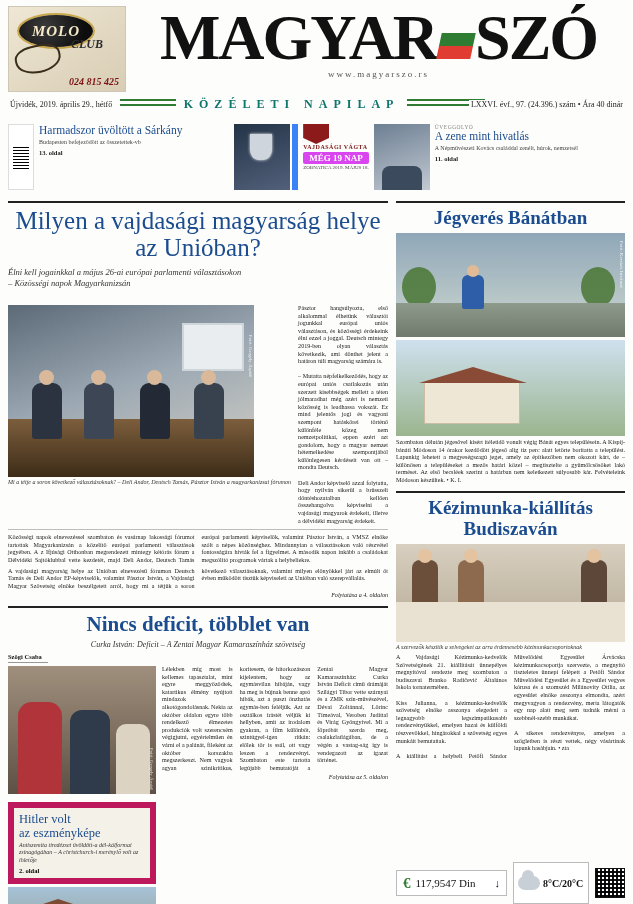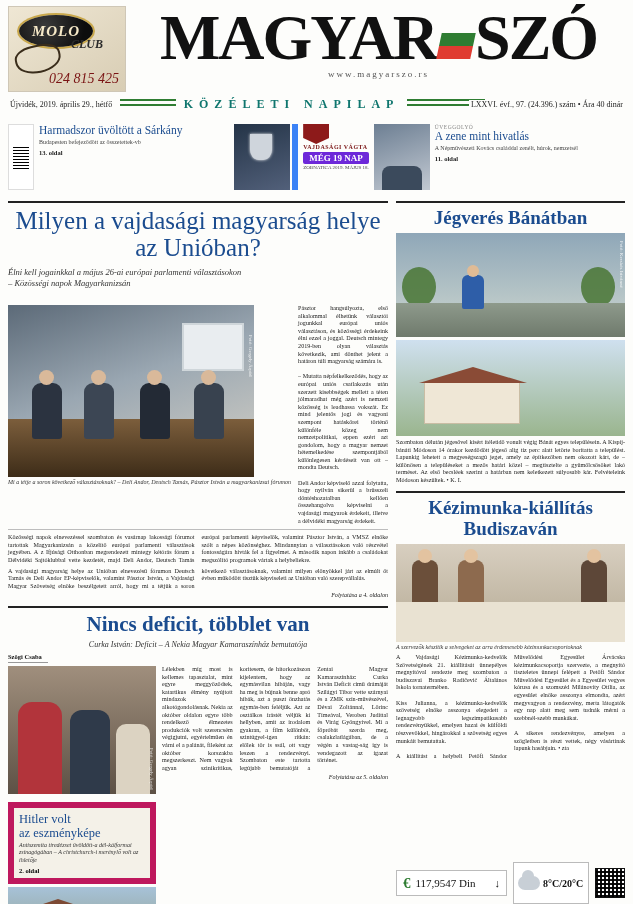--- a/index.html
+++ b/index.html
@@ -40,21 +40,21 @@
     font-size: 12px; font-style: italic; color: #2b2b2b; font-weight: bold;
   }
   .ad-left .guitar {
     position: absolute; bottom: 18px; left: 6px;
     width: 46px; height: 28px;
     border: 2px solid #3a2d1b; border-radius: 40% 40% 50% 50%;
     transform: rotate(-12deg);
   }
   .ad-left .phone {
     position: absolute; bottom: 4px; right: 6px;
-    font-size: 14px; color: #7a1414; font-weight: normal; font-style: italic;
+    font-size: 10px; color: #7a1414; font-weight: bold; font-style: italic;
   }
   .masthead {
     flex: 1; position: relative;
     display: flex; flex-direction: column; justify-content: flex-start;
   }
   .masthead .logo {
     font-family: "Liberation Serif", serif;
     font-weight: bold; font-size: 64px; line-height: 60px;
     letter-spacing: -2px; color: #111; text-align: center;
     margin-top: 2px; position: relative;
@@ -155,21 +155,21 @@
   .pimg.people::after {
     content: ""; position: absolute; left: 8px; bottom: 0;
     width: 40px; height: 24px; border-radius: 8px 8px 0 0; background: #3b4a5c;
   }
   .vagta .sh {
     width: 26px; height: 20px; background: #8d1a1a;
     clip-path: polygon(0 0,100% 0,100% 70%,50% 100%,0 70%);
   }
   .vagta .vn { font-size: 6px; color: #7a1414; font-weight: bold; letter-spacing: .5px; }
   .vagta .days {
-    background: #6d28d9; color: #fff; font-size: 9px; font-weight: bold;
+    background: #d946ef; color: #fff; font-size: 9px; font-weight: bold;
     padding: 1px 6px; margin-top: 2px; border-radius: 2px;
   }
   .vagta .loc { font-size: 5px; color: #444; margin-top: 1px; }
 
   
   .main {
     position: absolute; top: 196px; left: 8px; right: 8px; bottom: 6px;
     display: flex; gap: 8px;
   }
   .col-left { width: 380px; position: relative; }
@@ -471,21 +471,21 @@
         <div class="body-txt body-2col" style="margin-top:3px;">
           <span>A vajdasági magyarság helye az Unióban elnevezésű fórumon Deutsch Tamás és Deli Andor EP-képviselők, valamint Pásztor István, a Vajdasági Magyar Szövetség elnöke beszélgetett arról, hogy mi a tétjük a soron következő választásoknak, valamint milyen előnyökkel járt az elmúlt öt évben működött tisztük képviseleti az Unióban való szerepvállalás.</span>
         </div>
         <div class="body-txt" style="text-align:right;font-style:italic;margin-top:2px;">Folytatása a 4. oldalon</div>
       </article>
 
       <div class="hr-thick" style="margin-top:6px;"></div>
 
       <article>
         <h2 class="cult-title">Nincs deficit, többlet van</h2>
-        <div class="cult-sub">Curka István: Deficit – A Nekia Magyar Kamaraszínház bemutatója</div>
+        <div class="cult-sub">Curka István: Deficit – A Zentai Magyar Kamaraszínház szövetség</div>
         <div class="byline">Szögi Csaba</div>
         <div class="byline-rule"></div>
 
         <div class="cult-wrap">
           <div>
             <div class="cult-photo">
               <div class="s1"></div>
               <div class="s2"></div>
               <div class="s3"></div>
               <div class="vertical-credit">Fotó: Gergely Árpád</div>

